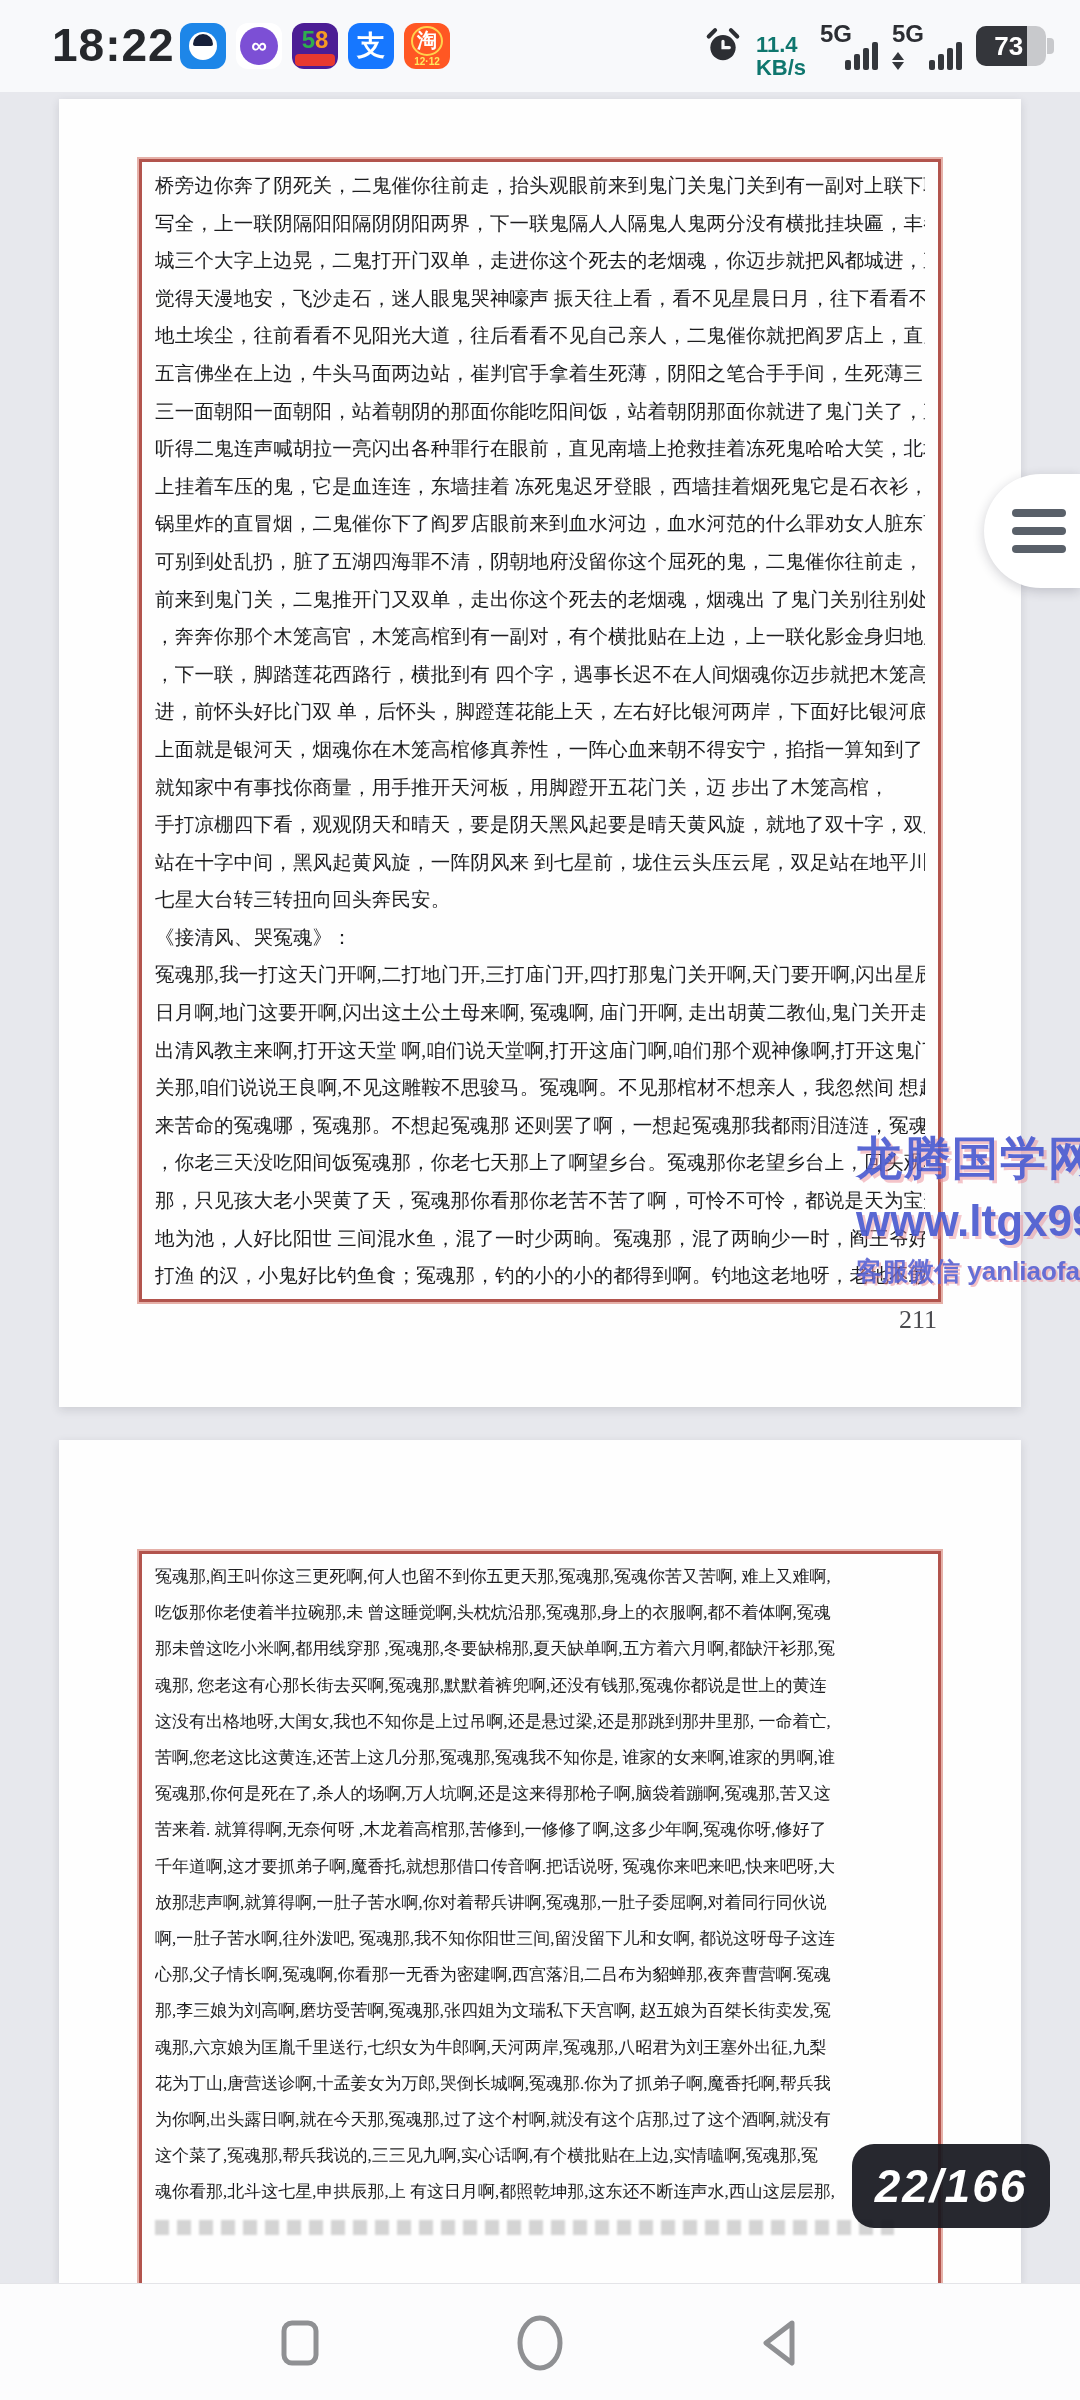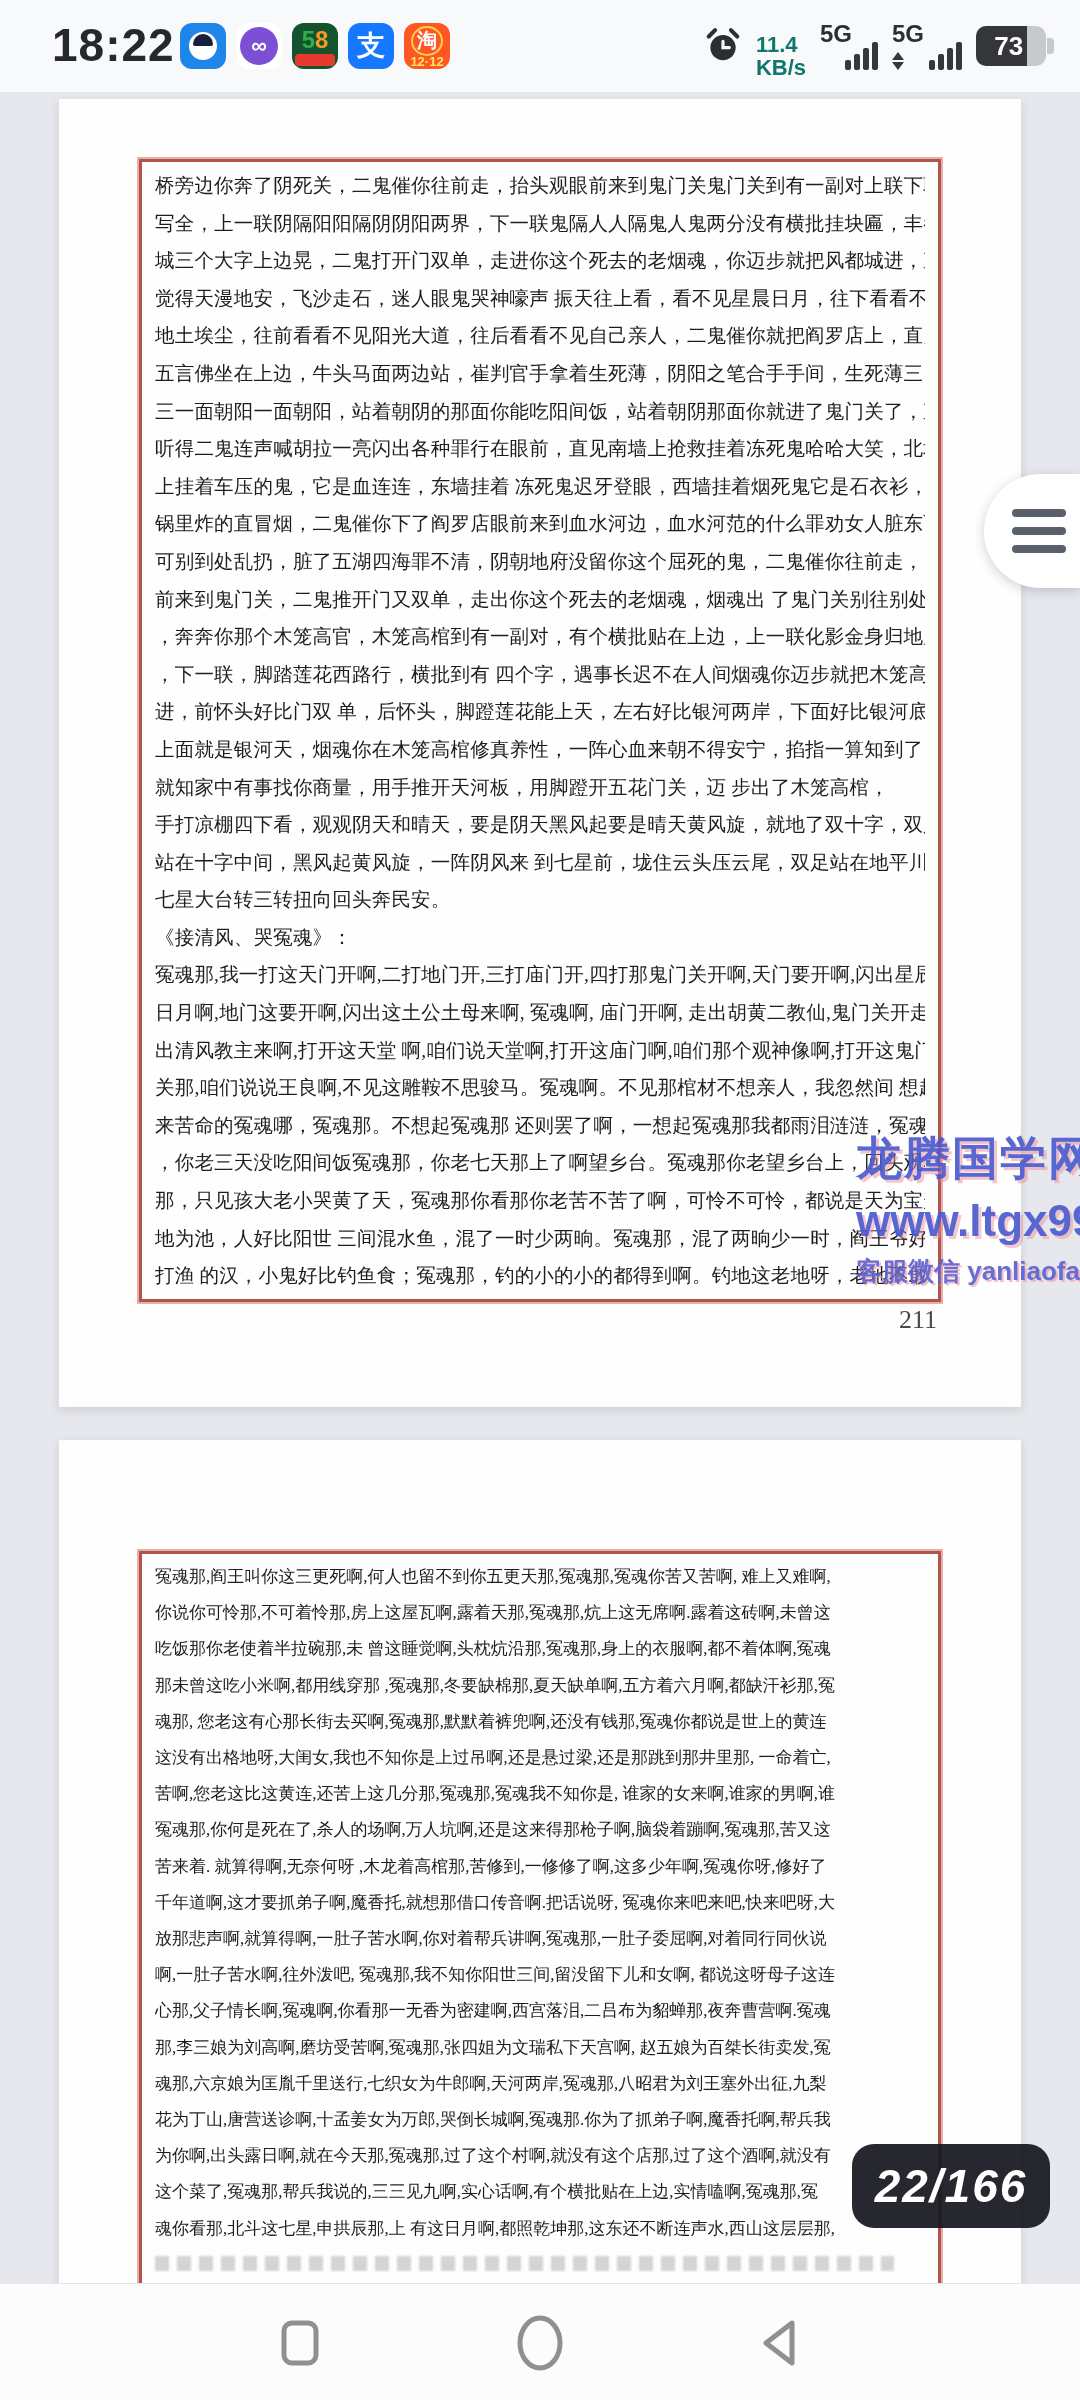--- a/index.html
+++ b/index.html
@@ -9,28 +9,28 @@
   
   .statusbar { position:absolute; left:0; top:0; width:1080px; height:92px; background:#f8f9fb;padding-left:32px; }
   .sb-time { position:absolute; left:52px; top:18px; font-size:46px; font-weight:700; color:#26282c; letter-spacing:1px; }
   .sb-apps { position:absolute; left:180px; top:23px; display:flex; gap:10px; align-items:center; }
   .appico { width:46px; height:46px; border-radius:12px; position:relative; overflow:hidden; flex:0 0 auto; }
   .appico.a1 { background:#1d86e8; }
   .a1 .swirl { position:absolute; left:9px; top:9px; width:28px; height:28px; background:#fff; border-radius:50%; }
   .a1 .swirl:after { content:""; position:absolute; left:4px; top:2px; width:20px; height:12px; background:#17203a; border-radius:10px 10px 2px 2px; }
   .appico.a2 { background:#ffffff; }
   .a2 .pcirc { position:absolute; left:4px; top:4px; width:38px; height:38px; border-radius:50%; background:#7c4fd5; color:#fff; font-size:22px; font-weight:700; display:flex; align-items:center; justify-content:center; }
-  .appico.a3 { background:#14532d; display:flex; flex-direction:column; align-items:center; justify-content:center; }
+  .appico.a3 { background:#4c1d95; display:flex; flex-direction:column; align-items:center; justify-content:center; }
   .a3 .n58 { font-size:24px; font-weight:800; line-height:26px; }
   .a3 .n58 .g { color:#2fae4d; } .a3 .n58 .o { color:#f59a23; }
   .a3 .ribbon { width:40px; height:12px; background:#e8392f; border-radius:4px; margin-top:1px; }
   .appico.a4 { background:#1677ff; display:flex; align-items:center; justify-content:center; color:#fff; font-size:28px; font-weight:700; }
   .appico.a5 { background:#ff5723; display:flex; flex-direction:column; align-items:center; justify-content:center; color:#fff; }
   .a5 .ring { width:32px; height:30px; border:2px solid #ffd24d; border-radius:50%; display:flex; align-items:center; justify-content:center; font-size:20px; font-weight:700; }
-  .a5 .badge { font-size:13px; color:#ffe95e; font-weight:700; line-height:11px; }
+  .a5 .badge { font-size:10px; color:#ffe95e; font-weight:700; line-height:11px; }
 
   .sb-right { position:absolute; right:26px; top:14px; height:64px; display:flex; align-items:center; gap:14px; }
   .kbs { text-align:left; color:#0f766e; font-weight:700; font-size:22px; line-height:23px;margin-top:19px; }
   .sig { position:relative; width:58px; height:52px; }
   .sig .g5 { position:absolute; left:0; top:0; font-size:24px; font-weight:700; color:#2c2e33; }
   .bars { position:absolute; right:0; bottom:2px; display:flex; align-items:flex-end; gap:3px; }
   .bars i { display:block; width:6px; background:#34373c; border-radius:2px; }
   .updown { position:absolute; left:0; bottom:2px; display:flex; flex-direction:column; gap:2px; }
   .updown b { width:0; height:0; border-left:6px solid transparent; border-right:6px solid transparent; }
   .updown .up { border-bottom:8px solid #34373c; }
@@ -174,21 +174,20 @@
       </div>
   </div>
   <div class="folio">211</div>
 </div>
 
 <div class="page-card page2">
   <div class="redbox">
     <div>
 
     <div class="t-line">冤魂那,阎王叫你这三更死啊,何人也留不到你五更天那,冤魂那,冤魂你苦又苦啊, 难上又难啊,</div>
-        <div class="t-line">你说你可怜那,不可着怜那,房上这屋瓦啊,露着天那,冤魂那,炕上这无席啊.露着这砖啊,未曾这</div>
         <div class="t-line">吃饭那你老使着半拉碗那,未 曾这睡觉啊,头枕炕沿那,冤魂那,身上的衣服啊,都不着体啊,冤魂</div>
         <div class="t-line">那未曾这吃小米啊,都用线穿那 ,冤魂那,冬要缺棉那,夏天缺单啊,五方着六月啊,都缺汗衫那,冤</div>
         <div class="t-line">魂那, 您老这有心那长街去买啊,冤魂那,默默着裤兜啊,还没有钱那,冤魂你都说是世上的黄连</div>
         <div class="t-line">这没有出格地呀,大闺女,我也不知你是上过吊啊,还是悬过梁,还是那跳到那井里那, 一命着亡,</div>
         <div class="t-line">苦啊,您老这比这黄连,还苦上这几分那,冤魂那,冤魂我不知你是, 谁家的女来啊,谁家的男啊,谁</div>
         <div class="t-line">冤魂那,你何是死在了,杀人的场啊,万人坑啊,还是这来得那枪子啊,脑袋着蹦啊,冤魂那,苦又这</div>
         <div class="t-line">苦来着. 就算得啊,无奈何呀 ,木龙着高棺那,苦修到,一修修了啊,这多少年啊,冤魂你呀,修好了</div>
         <div class="t-line">千年道啊,这才要抓弟子啊,魔香托,就想那借口传音啊.把话说呀, 冤魂你来吧来吧,快来吧呀,大</div>
         <div class="t-line">放那悲声啊,就算得啊,一肚子苦水啊,你对着帮兵讲啊,冤魂那,一肚子委屈啊,对着同行同伙说</div>
         <div class="t-line">啊,一肚子苦水啊,往外泼吧, 冤魂那,我不知你阳世三间,留没留下儿和女啊, 都说这呀母子这连</div>

